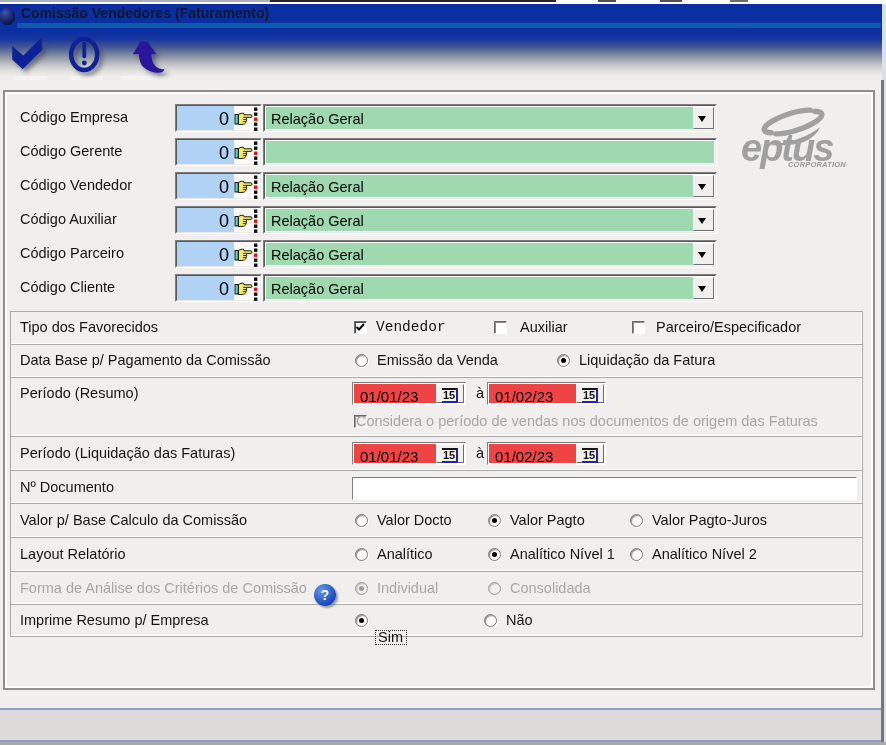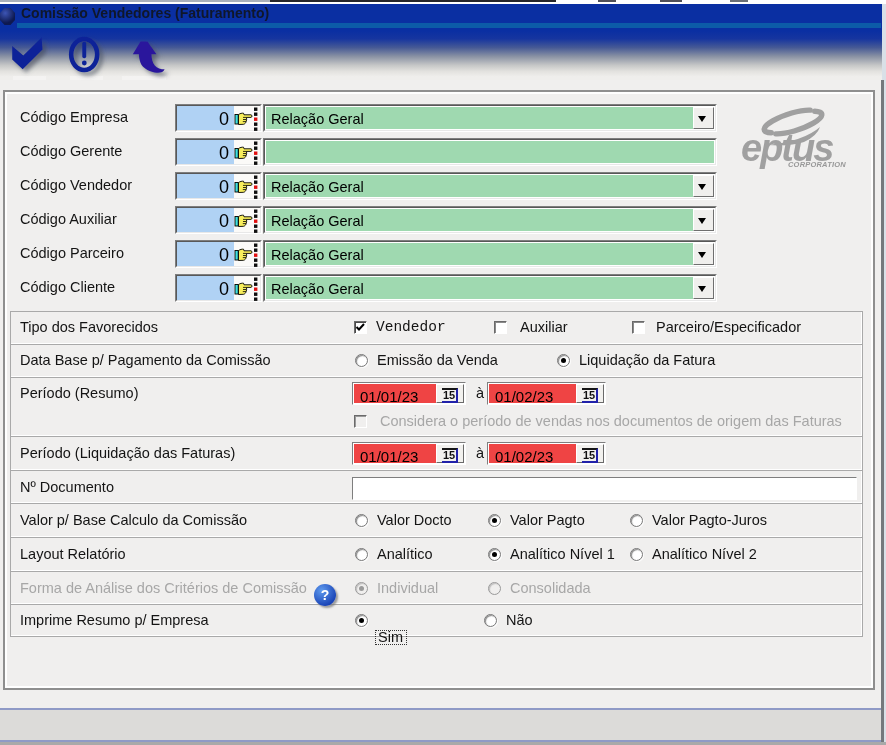--- a/index.html
+++ b/index.html
@@ -277,21 +277,21 @@
 <div class="abs sunk datectl" style="left:352px;top:382px;width:114px;">
   <div class="datetext">01/01/23</div>
   <div class="datebtn"><span class="cal">15</span></div>
 </div>
 <div class="abs lbl" style="left:476px;top:387px;">à</div>
 <div class="abs sunk datectl" style="left:487px;top:382px;width:119px;">
   <div class="datetext">01/02/23</div>
   <div class="datebtn"><span class="cal">15</span></div>
 </div>
 <div class="abs cb dis" style="left:354px;top:415px;"></div>
-<div class="abs lbl dis" style="left:380px;top:415px;">Considera o período de vendas nos documentos de origem das Faturas</div>
+<div class="abs lbl dis" style="left:356px;top:415px;">Considera o período de vendas nos documentos de origem das Faturas</div>
 
 <div class="abs lbl" style="left:20px;top:447px;">Período (Liquidação das Faturas)</div>
 <div class="abs sunk datectl" style="left:352px;top:442px;width:114px;">
   <div class="datetext">01/01/23</div>
   <div class="datebtn"><span class="cal">15</span></div>
 </div>
 <div class="abs lbl" style="left:476px;top:447px;">à</div>
 <div class="abs sunk datectl" style="left:487px;top:442px;width:119px;">
   <div class="datetext">01/02/23</div>
   <div class="datebtn"><span class="cal">15</span></div>

